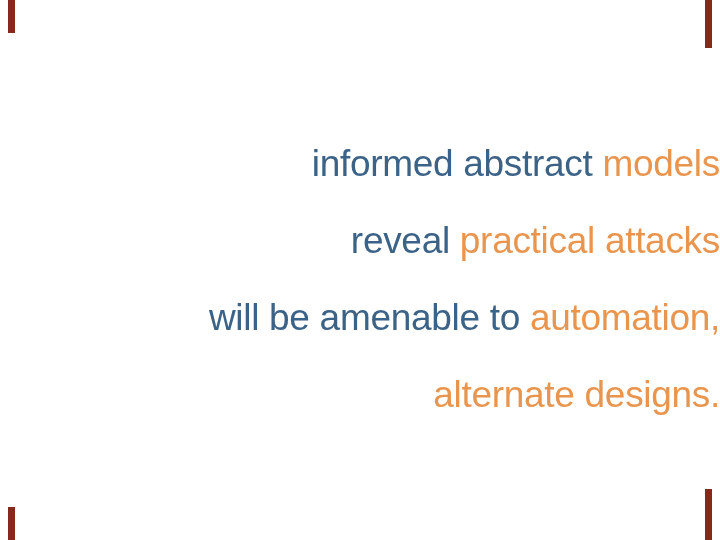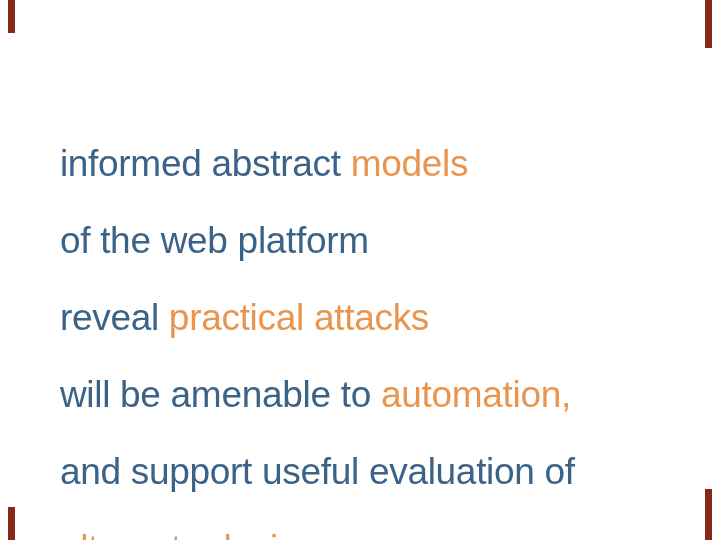--- a/index.html
+++ b/index.html
@@ -31,21 +31,21 @@
 
   .text-block {
     position: absolute;
     top: 48px;
     left: 0;
     width: 720px;
   }
   .line {
     height: 77px;
     line-height: 77px;
-    text-align: left;
+    text-align: right;
     font-size: 37px;
     font-weight: 400;
     letter-spacing: -0.3px;
     white-space: pre;
   }
   .seg-blue   { color: var(--text-blue, #3b6287); }
   .seg-orange { color: var(--text-orange, #e9954e); }
 </style>
 </head>
 <body>
@@ -56,34 +56,28 @@
   <div class="frame-bar bl"></div>
   <div class="frame-bar tr"></div>
   <div class="frame-bar br"></div>
 
   <div class="text-block">
 
     <div class="line">
       <span class="seg-blue">informed abstract </span><span class="seg-orange">models</span>
     </div>
 
-    <div class="line">
-      <span class="seg-blue">of the web platform</span>
-    </div>
 
     <div class="line">
       <span class="seg-blue">reveal </span><span class="seg-orange">practical attacks</span>
     </div>
 
     <div class="line">
       <span class="seg-blue">will be amenable to </span><span class="seg-orange">automation,</span>
     </div>
 
-    <div class="line">
-      <span class="seg-blue">and support useful evaluation of</span>
-    </div>
 
     <div class="line">
       <span class="seg-orange">alternate designs.</span>
     </div>
 
   </div>
 </div>
 
 </body></html>

